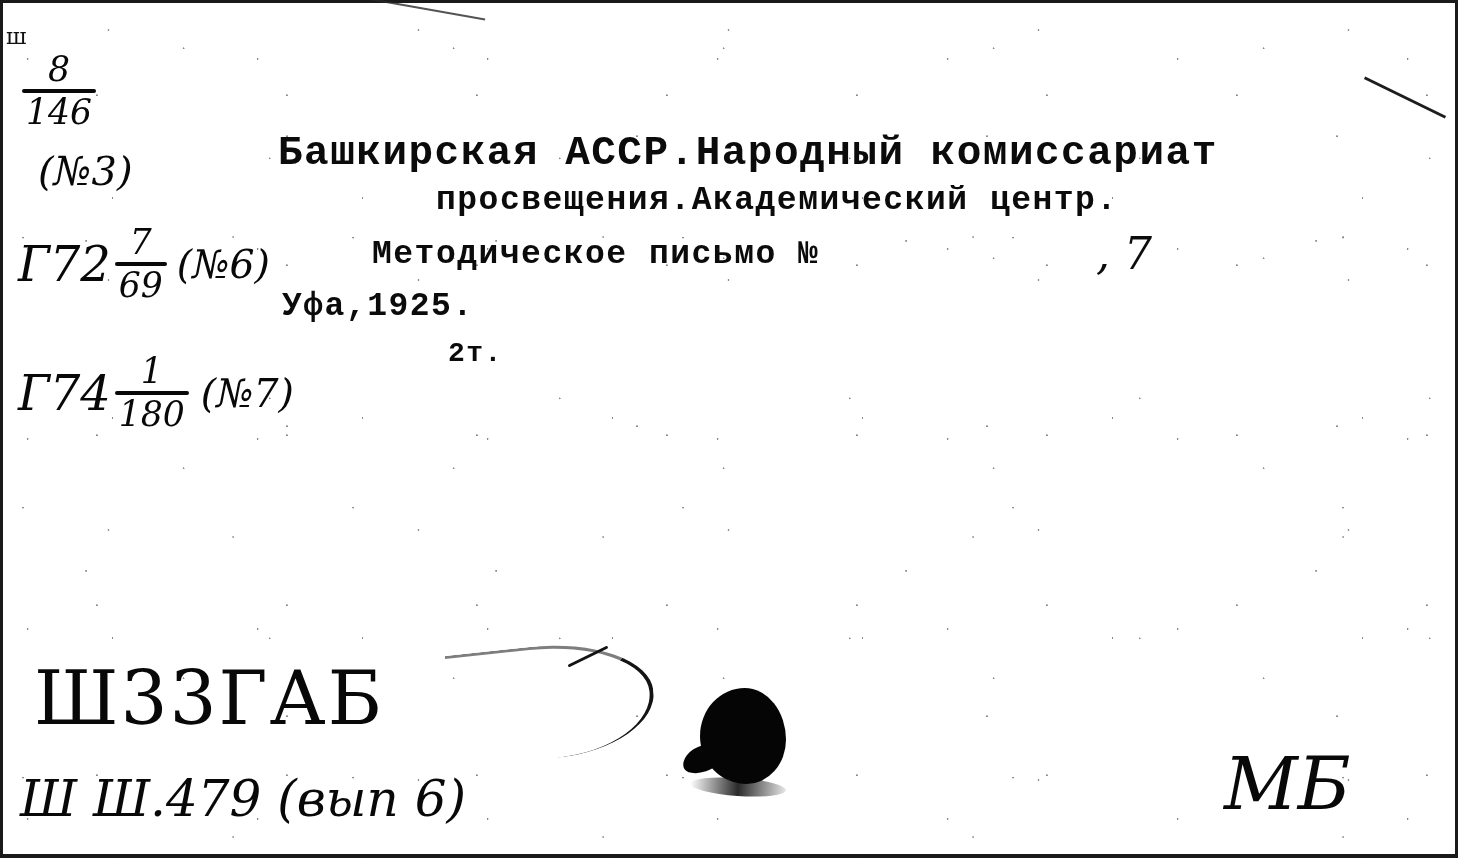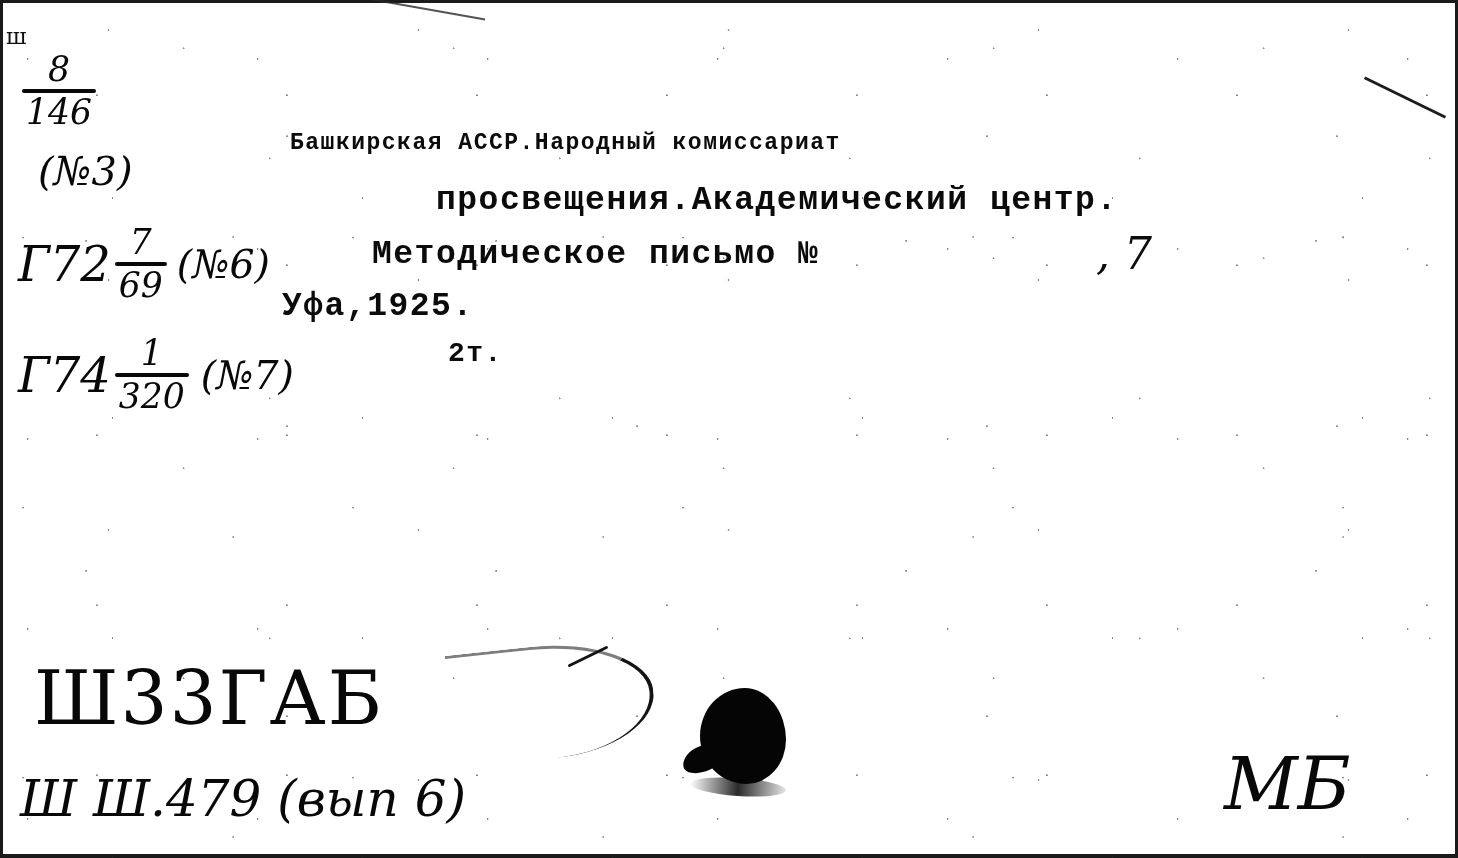--- a/index.html
+++ b/index.html
@@ -51,21 +51,21 @@
 
   
   .typed {
     position: absolute;
     font-family: "Liberation Mono", monospace;
     font-weight: 700;
     letter-spacing: 1.5px;
     white-space: pre;
     color: #0b0b0b;
   }
-  #typed-line-1 { left: 278px; top: 130px; font-size: 23px; margin-left: 12px; }
+  #typed-line-1 { left: 278px; top: 130px; font-size: 41px; }
   #typed-line-2 { left: 436px; top: 182px; font-size: 33px; }
   #typed-line-3 { left: 372px; top: 236px; font-size: 33px; }
   #typed-line-4 { left: 282px; top: 288px; font-size: 33px; }
   #typed-line-5 { left: 448px; top: 338px; font-size: 28px; }
 
   
   .hand {
     position: absolute;
     font-family: "DejaVu Serif", serif;
     font-style: italic;
@@ -87,21 +87,21 @@
     height: 4px;
     background: #080808;
     border-radius: 2px;
   }
   .frac .den { font-size: 0.72em; padding: 2px 4px 0 4px; text-align: center; }
   .stack-inline { display: inline-flex; align-items: center; }
 
   #hand-g68 { left: 18px; top: 36px; font-size: 48px; }
   #hand-n3  { left: 38px; top: 148px; font-size: 40px; }
   #hand-g72 { left: 18px; top: 225px; font-size: 48px; }
-  #hand-g74 { left: 18px; top: 336px; font-size: 48px; }
+  #hand-g74 { left: 18px; top: 354px; font-size: 48px; }
   #hand-sh33 { left: 34px; top: 655px; font-size: 74px; font-style: normal; letter-spacing: 2px; }
   #hand-sh479 { left: 20px; top: 770px; font-size: 50px; }
   #hand-initials { left: 1224px; top: 742px; font-size: 72px; text-align: right; }
 
   
   #corner-mark {
     position: absolute;
     left: 6px;
     top: 24px;
     font-size: 22px;
@@ -225,21 +225,21 @@
       <span style="font-size:0.82em;margin-left:6px;">(№6)</span>
     </span>
   </div>
 
   <div class="hand" id="hand-g74">
     <span class="stack-inline">
       <span>Г74</span>
       <span class="frac">
         <span class="num">1</span>
         <span class="bar"></span>
-        <span class="den">320</span>
+        <span class="den">180</span>
       </span>
       <span style="font-size:0.82em;margin-left:8px;">(№7)</span>
     </span>
   </div>
 
   <div class="typed" id="typed-line-1">Башкирская АССР.Народный комиссариат</div>
   <div class="typed" id="typed-line-2">просвещения.Академический центр.</div>
   <div class="typed" id="typed-line-3">Методическое письмо №</div>
   <div class="hand" id="no-symbol">, 7</div>
   <div class="typed" id="typed-line-4">Уфа,1925.</div>

